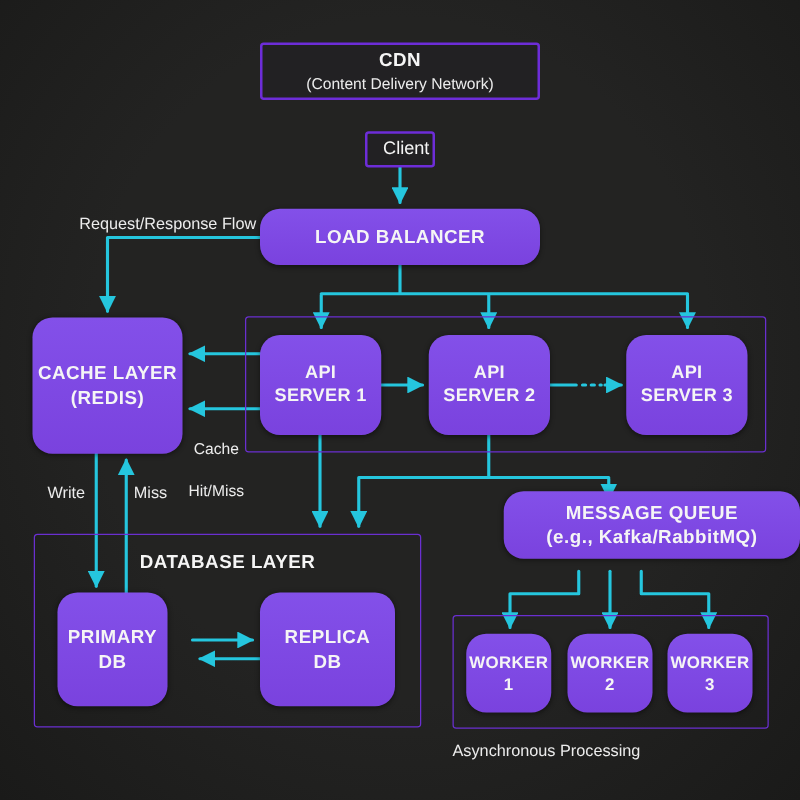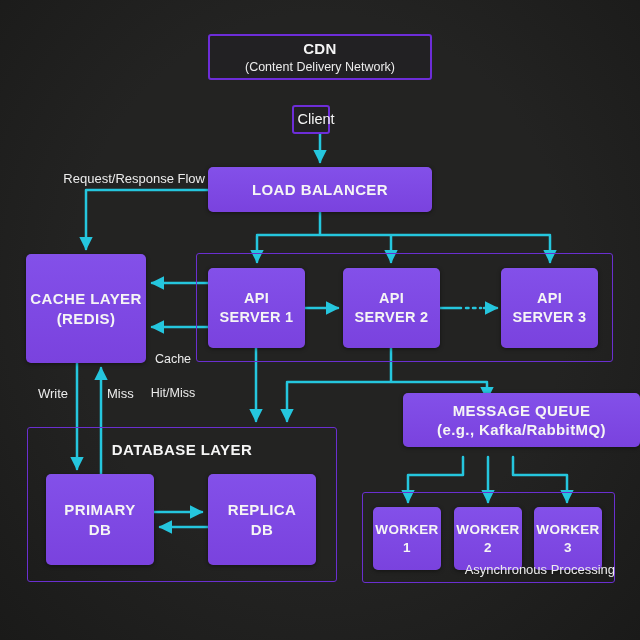--- a/index.html
+++ b/index.html
@@ -4,21 +4,21 @@
 <style>
   html,body{margin:0;padding:0;background:#141414;}
   .stage{
     position:relative;width:640px;height:640px;overflow:hidden;
     background:radial-gradient(ellipse at 50% 45%, #232322 55%, #1a1a19 100%);
     font-family:"Liberation Sans", sans-serif;color:#f5f5f5;
   }
   .wires{position:absolute;left:0;top:0;width:640px;height:640px;pointer-events:none;}
   .node{position:absolute;display:flex;flex-direction:column;align-items:center;justify-content:center;
         box-sizing:border-box;line-height:1.3;}
-  .filled{background:linear-gradient(180deg,#8350e9 0%,#7a42de 100%);border-radius:5px;
+  .filled{background:linear-gradient(180deg,#8350e9 0%,#7a42de 100%);border-radius:16px;
           box-shadow:0 1px 4px rgba(0,0,0,.45);}
   .outlined{border:2px solid #6d2dd8;border-radius:3px;background:rgba(30,26,40,.25);}
   .container-box{position:absolute;border:1.5px solid #6a2fd0;border-radius:3px;box-sizing:border-box;}
   .bold15{font-weight:bold;font-size:15px;letter-spacing:.4px;}
   .bold14{font-weight:bold;font-size:14.5px;letter-spacing:.3px;}
   .bold13{font-weight:bold;font-size:13.5px;letter-spacing:.3px;}
   .reg13{font-weight:normal;font-size:13px;color:#ececec;}
   .reg12{font-weight:normal;font-size:12.5px;color:#ececec;}
   .lbl{position:absolute;white-space:pre-line;line-height:1.35;}
   .ctitle{position:absolute;left:0;right:0;text-align:center;}
@@ -78,21 +78,21 @@
     <div class="ctitle bold15" style="top:13px;text-align:center;">DATABASE LAYER</div>
   </div>
 
   <div class="container-box" style="left:362px;top:492px;width:253px;height:91px;"></div>
 
   <div class="node outlined" style="left:208px;top:34px;width:224px;height:46px;">
     <span class="bold15">CDN</span>
     <span class="reg12">(Content Delivery Network)</span>
   </div>
 
-  <div class="node outlined" style="left:292px;top:105px;width:38px;height:29px;font-size:14.5px;padding-left:10px;">
+  <div class="node outlined" style="left:292px;top:105px;width:56px;height:29px;font-size:14.5px;padding-left:10px;">
     <span>Client</span>
   </div>
 
   <div class="node filled bold15" style="left:208px;top:167px;width:224px;height:45px;">
     <span>LOAD BALANCER</span>
   </div>
 
   <div class="node filled bold15" style="left:26px;top:254px;width:120px;height:109px;">
     <span>CACHE LAYER</span>
     <span>(REDIS)</span>
@@ -111,21 +111,21 @@
   <div class="node filled bold14" style="left:501px;top:268px;width:97px;height:80px;">
     <span>API</span>
     <span>SERVER 3</span>
   </div>
 
   <div class="node filled bold15" style="left:362px;top:393px;width:237px;height:54px;margin-left:41px;">
     <span>MESSAGE QUEUE</span>
     <span>(e.g., Kafka/RabbitMQ)</span>
   </div>
 
-  <div class="node filled bold15" style="left:46px;top:474px;width:108px;height:91px;">
+  <div class="node filled bold15" style="left:46px;top:474px;width:88px;height:91px;">
     <span>PRIMARY</span>
     <span>DB</span>
   </div>
 
   <div class="node filled bold15" style="left:208px;top:474px;width:108px;height:91px;">
     <span>REPLICA</span>
     <span>DB</span>
   </div>
 
   <div class="node filled bold13" style="left:373px;top:507px;width:68px;height:63px;">
@@ -147,15 +147,15 @@
 
   <div class="lbl reg12" style="left:144px;top:334px;width:58px;text-align:center;">
     <span>Cache</span><br>
     <span>Hit/Miss</span>
   </div>
 
   <div class="lbl reg13" style="left:38px;top:385px;">Write</div>
 
   <div class="lbl reg13" style="left:107px;top:385px;">Miss</div>
 
-  <div class="lbl reg13" style="left:362px;top:561px;width:253px;text-align:right;">Asynchronous Processing</div>
+  <div class="lbl reg13" style="left:362px;top:592px;width:253px;text-align:left;">Asynchronous Processing</div>
 
 </div>
 
 </body></html>

